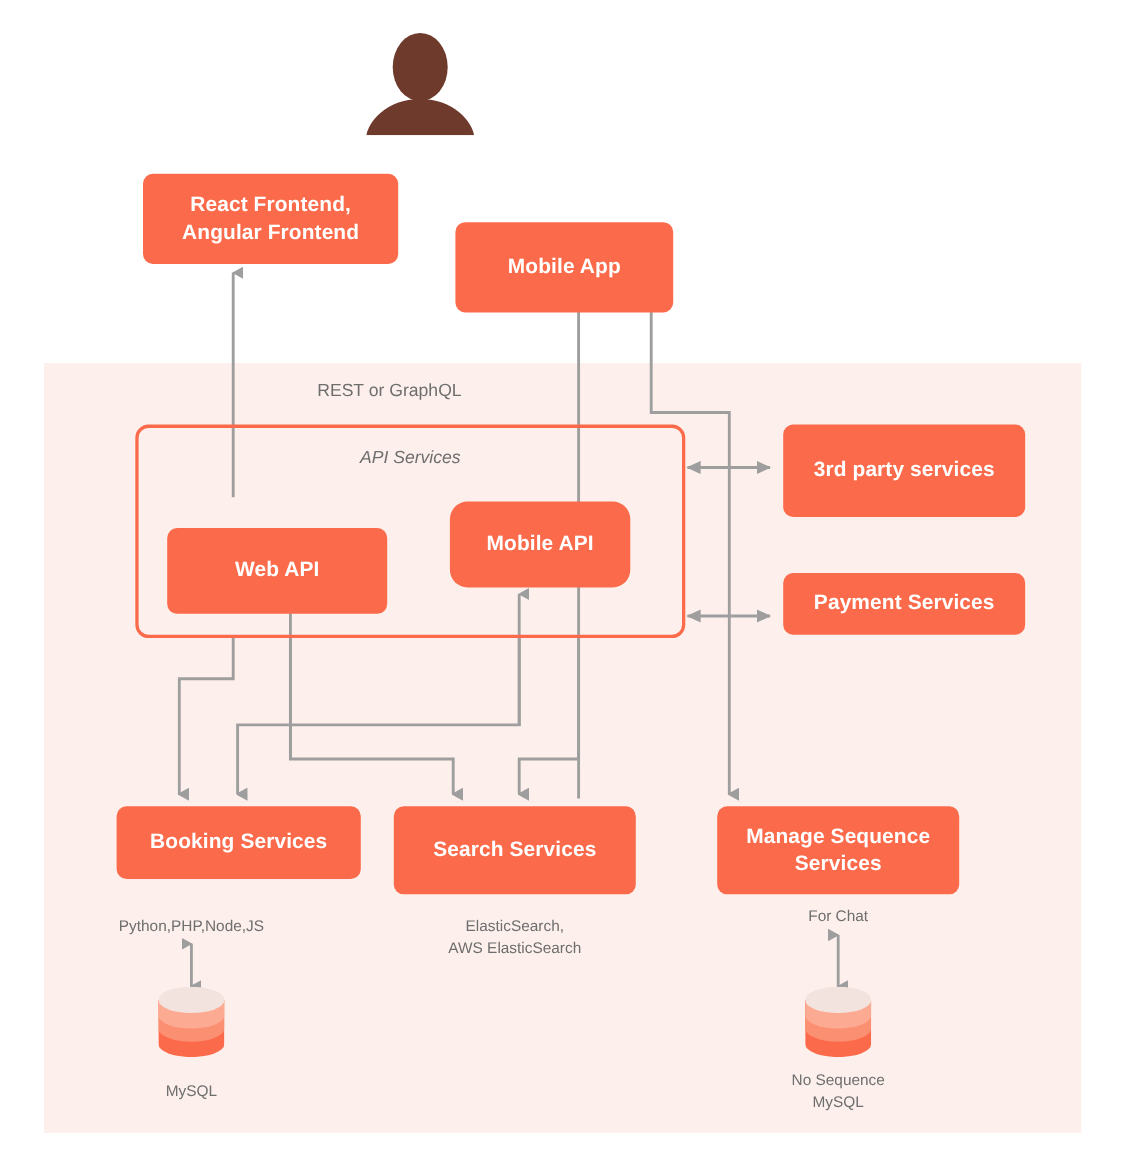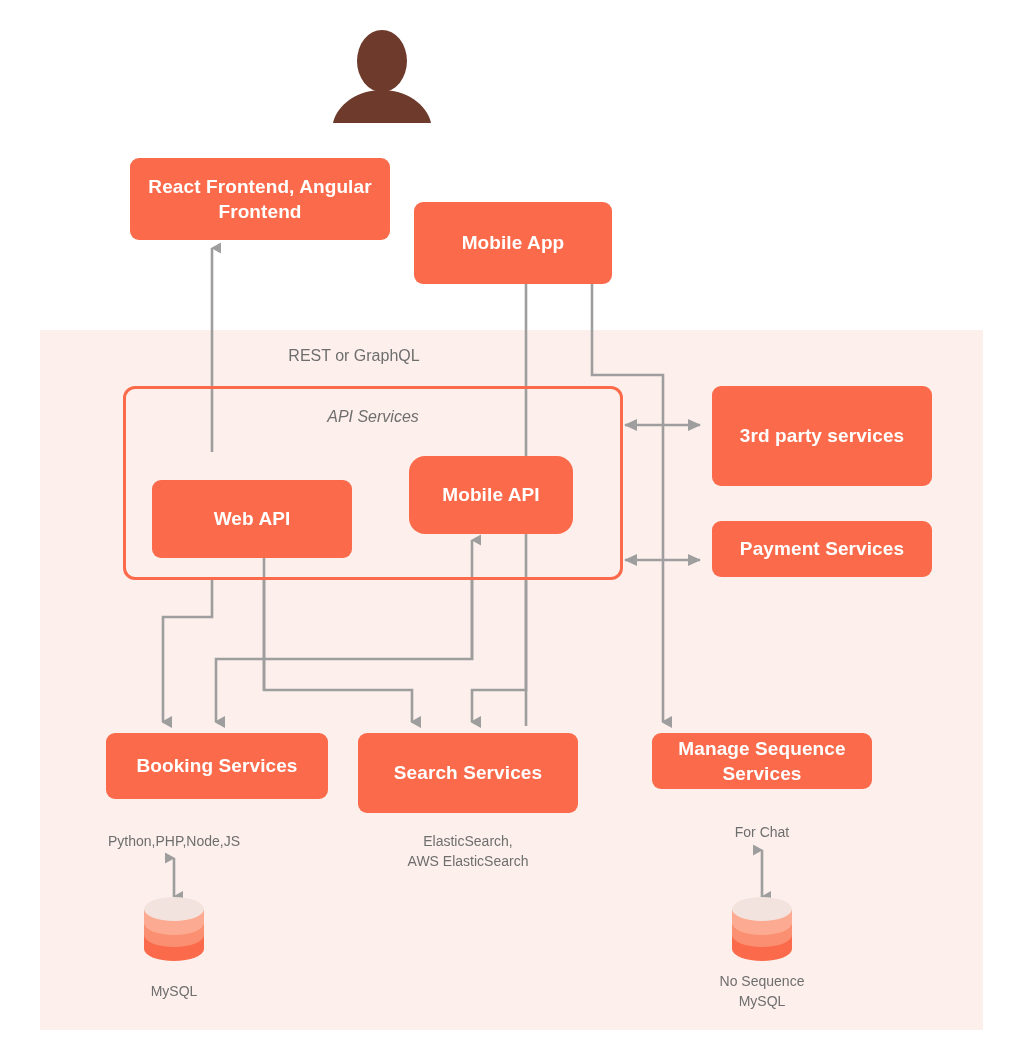--- a/index.html
+++ b/index.html
@@ -132,44 +132,44 @@
     </g>
   </svg>
 
   <div class="avatar" style="left:333px; top:28px; width:98px; height:95px;">
     <svg viewBox="0 0 98 95" width="98" height="95" xmlns="http://www.w3.org/2000/svg">
       <ellipse cx="49" cy="33" rx="25" ry="31" fill="#6d3a2c"></ellipse>
       <path d="M49 62 C18 62 2 83 0 95 L98 95 C96 83 80 62 49 62 Z" fill="#6d3a2c"></path>
     </svg>
   </div>
 
-  <div class="box" style="left:130px; top:158px; width:260px; height:82px;">React Frontend,
+  <div class="box" style="left:130px; top:158px; width:232px; height:82px;">React Frontend,
 Angular Frontend</div>
 
   <div class="box" style="left:414px; top:158px; width:198px; height:82px;margin-top:44px;">Mobile App</div>
 
   <div class="caption big" style="left:214px; top:345px; width:280px;">REST or GraphQL</div>
 
   <div class="api-container" style="left:123px; top:386px; width:500px; height:194px;"></div>
 
   <div class="caption big" style="left:233px; top:406px; width:280px;font-style:italic;">API Services</div>
 
   <div class="box" style="left:152px; top:456px; width:200px; height:78px;margin-top:24px;">Web API</div>
 
   <div class="box" style="left:409px; top:456px; width:164px; height:78px;border-radius:16px;">Mobile API</div>
 
-  <div class="box" style="left:712px; top:386px; width:220px; height:100px;">3rd party services</div>
+  <div class="box" style="left:712px; top:386px; width:220px; height:84px;">3rd party services</div>
 
   <div class="box" style="left:712px; top:521px; width:220px; height:56px;">Payment Services</div>
 
   <div class="box" style="left:63px; top:733px; width:222px; height:66px;margin-left:43px;">Booking Services</div>
 
   <div class="box" style="left:358px; top:733px; width:220px; height:80px;">Search Services</div>
 
-  <div class="box" style="left:652px; top:733px; width:220px; height:56px;">Manage Sequence
+  <div class="box" style="left:652px; top:733px; width:220px; height:80px;">Manage Sequence
 Services</div>
 
   <div class="caption" style="left:44px; top:832px; width:260px;">Python,PHP,Node,JS</div>
 
   <div class="caption" style="left:338px; top:832px; width:260px;">ElasticSearch,
 AWS ElasticSearch</div>
 
   <div class="caption" style="left:632px; top:823px; width:260px;">For Chat</div>
 
   <div class="cylinder" style="left:144px; top:897px; width:60px; height:64px;">

